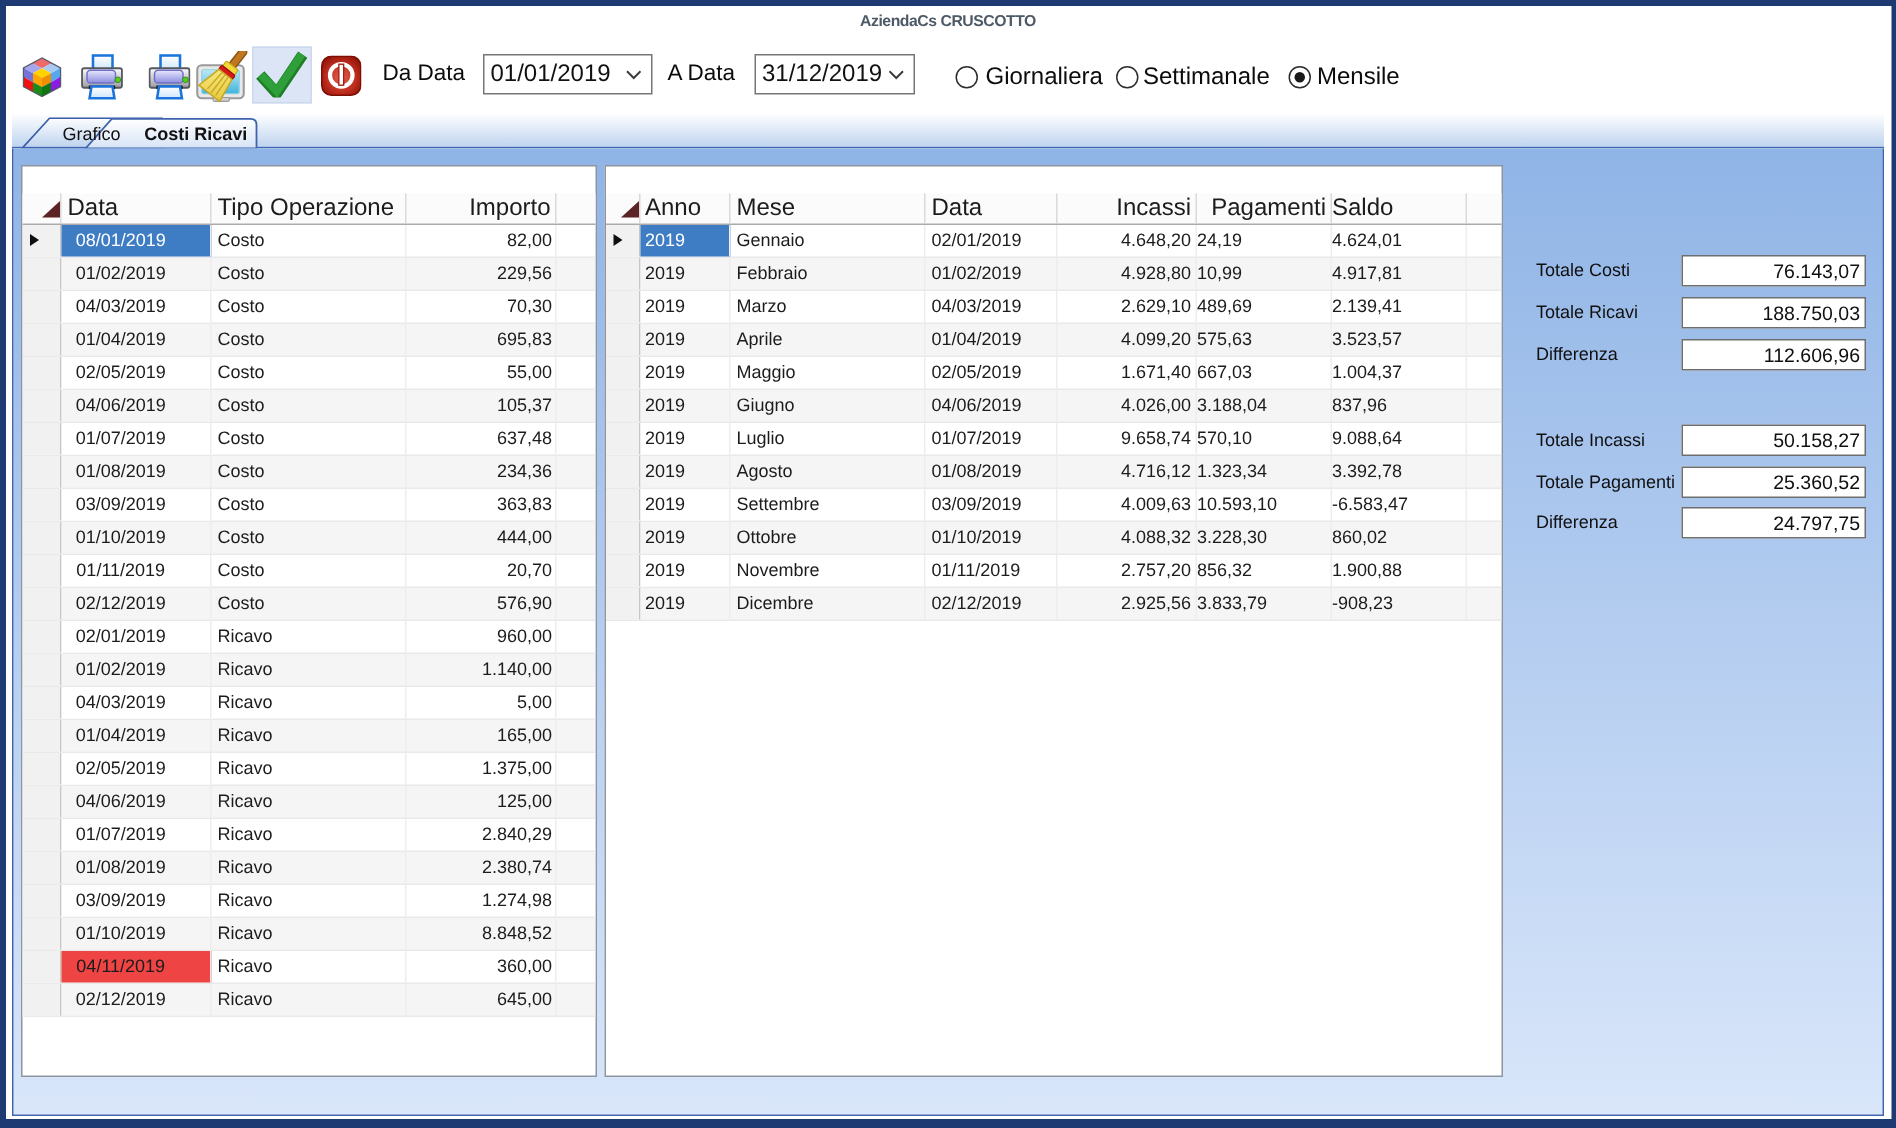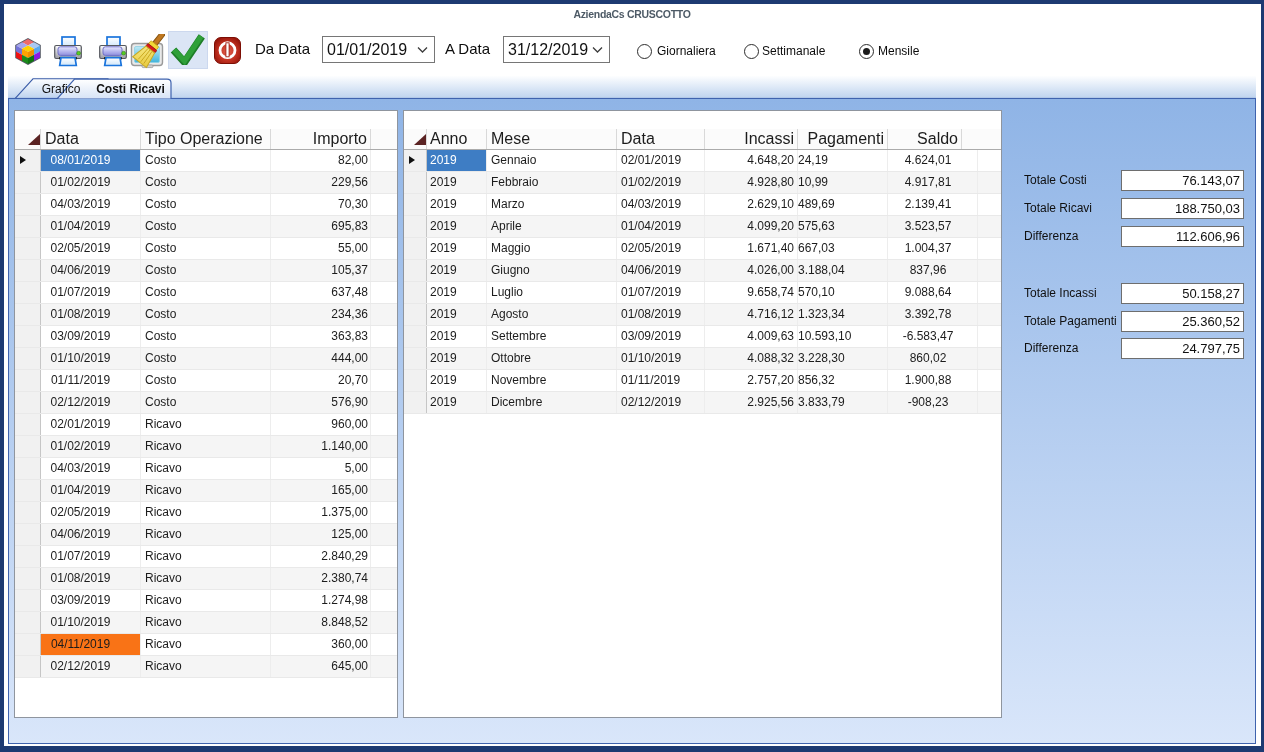--- a/index.html
+++ b/index.html
@@ -1,21 +1,21 @@
 <!DOCTYPE html>
 <html><head><meta charset="utf-8">
 <style>
 html,body{margin:0;padding:0}
 body{width:1264px;height:752px;position:relative;background:#ffffff;font-family:"Liberation Sans",sans-serif;overflow:hidden}
 .abs{position:absolute}
 .ic{position:absolute}
 .tlbl{position:absolute;top:41px;height:16px;line-height:16px;font-size:15px;color:#0c0c0c}
 .combo{position:absolute;top:36px;height:27px;box-sizing:border-box;border:1px solid #767676;background:#fff;font-size:16px;line-height:25px;padding-left:4px;color:#111}
 .rc{position:absolute;top:44px;width:13px;height:13px;border:1px solid #2d2d2d;border-radius:50%;background:#fff;box-sizing:content-box}
-.rl{position:absolute;top:43px;height:17px;line-height:17px;font-size:12px;color:#0c0c0c}
+.rl{position:absolute;top:43px;height:17px;line-height:17px;font-size:16px;color:#0c0c0c}
 .grid{position:absolute;top:110px;background:#ffffff;border:1px solid #8f959e;box-sizing:border-box}
 .cap{position:absolute;left:0;top:0;width:100%;height:18px;background:#aec7e7;font-size:12px;line-height:18px;text-align:center;color:#14141c}
 .hdr{position:absolute;left:0;top:18px;width:100%;height:21px;background:#fbfbfb;border-bottom:1px solid #ababab;box-sizing:border-box;font-size:16px;color:#1c1c1c}
 .hc{position:absolute;top:0;height:20px;line-height:20px;border-right:1px solid #d9d9d9;box-sizing:border-box}
 .row{position:absolute;left:0;width:100%;height:22px;border-bottom:1px solid #e9e9e9;box-sizing:border-box;font-size:12px;color:#1c1c1c}
 .c{position:absolute;top:0;height:21px;line-height:21px;border-right:1px solid #ededed;box-sizing:border-box;white-space:nowrap;overflow:hidden}
 .sortgl{position:absolute;width:0;height:0;border-bottom:11px solid #5b2323;border-left:12px solid transparent}
 .rind{position:absolute;left:5px;top:6px;width:0;height:0;border-left:6px solid #101010;border-top:4.5px solid transparent;border-bottom:4.5px solid transparent}
 .tlab{position:absolute;left:1024px;height:21px;line-height:21px;font-size:12px;color:#101010}
 .tbox{position:absolute;left:1121px;width:123px;height:21px;box-sizing:border-box;border:1px solid #6e6e6e;background:#fff;font-size:13px;line-height:19px;text-align:right;padding-right:3px;color:#101010}
@@ -25,21 +25,21 @@
 .cty{left:126px;width:130px;padding-left:4px}
 .cim{left:256px;width:100px;text-align:right;padding-right:2px}
 .cf{left:356px;width:26px;border-right:none}
 
 .ri{left:0;width:23px;background:#f1f1f1;border-right:1px solid #c6c6c6}
 .ra{left:23px;width:60px;padding-left:3px}
 .rm{left:83px;width:130px;padding-left:4px}
 .rds{left:213px;width:88px;padding-left:4px}
 .rin{left:301px;width:93px;text-align:right;padding-right:3px}
 .rpa{left:394px;width:90px;padding-right:18px}
-.rsa{left:484px;width:90px;text-align:center;padding-right:9px}
+.rsa{left:484px;width:90px;text-align:left;padding-right:9px}
 .rf{left:574px;width:23px;border-right:none}
 </style></head>
 <body>
 
 <div class="abs" style="left:0;top:0;width:1264px;height:4px;background:#1d3a72"></div>
 <div class="abs" style="left:0;top:0;width:4px;height:752px;background:#1d3a72"></div>
 <div class="abs" style="left:1261px;top:0;width:3px;height:752px;background:#1d3a72"></div>
 <div class="abs" style="left:0;top:746px;width:1264px;height:6px;background:#1d3a72"></div>
 
 <div class="abs" style="left:0;top:8px;width:1264px;text-align:center;font-size:10.5px;font-weight:bold;letter-spacing:-0.3px;color:#4d5a66;line-height:12px">AziendaCs CRUSCOTTO</div>
@@ -345,21 +345,21 @@
 </div>
 <div class="row" style="top:462px;background:#f5f5f5">
 <div class="c ci"></div>
 <div class="c cdt" style="background:#f5f5f5;color:#1c1c1c">01/10/2019</div>
 <div class="c cty">Ricavo</div>
 <div class="c cim">8.848,52</div>
 <div class="c cf"></div>
 </div>
 <div class="row" style="top:484px;background:#ffffff">
 <div class="c ci"></div>
-<div class="c cdt" style="background:#f97316;color:#1c1c1c">04/11/2019</div>
+<div class="c cdt" style="background:#ef4444;color:#1c1c1c">04/11/2019</div>
 <div class="c cty">Ricavo</div>
 <div class="c cim">360,00</div>
 <div class="c cf"></div>
 </div>
 <div class="row" style="top:506px;background:#f5f5f5">
 <div class="c ci"></div>
 <div class="c cdt" style="background:#f5f5f5;color:#1c1c1c">02/12/2019</div>
 <div class="c cty">Ricavo</div>
 <div class="c cim">645,00</div>
 <div class="c cf"></div>
@@ -370,21 +370,21 @@
 <div class="grid" style="left:403px;width:599px;height:608px">
 <div class="hdr">
 <div class="hc" style="left:0;width:23px">
         <span class="sortgl" style="left:10px;top:5px"></span>
       </div>
 <div class="hc" style="left:23px;width:60px;padding-left:3px">Anno</div>
 <div class="hc" style="left:83px;width:130px;padding-left:4px">Mese</div>
 <div class="hc" style="left:213px;width:88px;padding-left:4px">Data Scadenza</div>
 <div class="hc" style="left:301px;width:93px;text-align:right;padding-right:3px">Incassi</div>
 <div class="hc" style="left:394px;width:90px;text-align:right;padding-right:3px">Pagamenti</div>
-<div class="hc" style="left:468px;width:90px;text-align:right;padding-right:3px">Saldo</div>
+<div class="hc" style="left:484px;width:90px;text-align:left;padding-right:3px">Saldo</div>
 <div class="hc" style="left:574px;width:23px;border-right:none"></div>
 </div>
 <div class="abs" style="left:0;top:39px;width:100%;height:567px;overflow:hidden">
 <div class="row" style="top:0px;background:#ffffff">
 <div class="c ri">
           <div class="rind"></div>
         </div>
 <div class="c ra" style="background:#3e7dc4;color:#ffffff">2019</div>
 <div class="c rm">Gennaio</div>
 <div class="c rds">02/01/2019</div>

